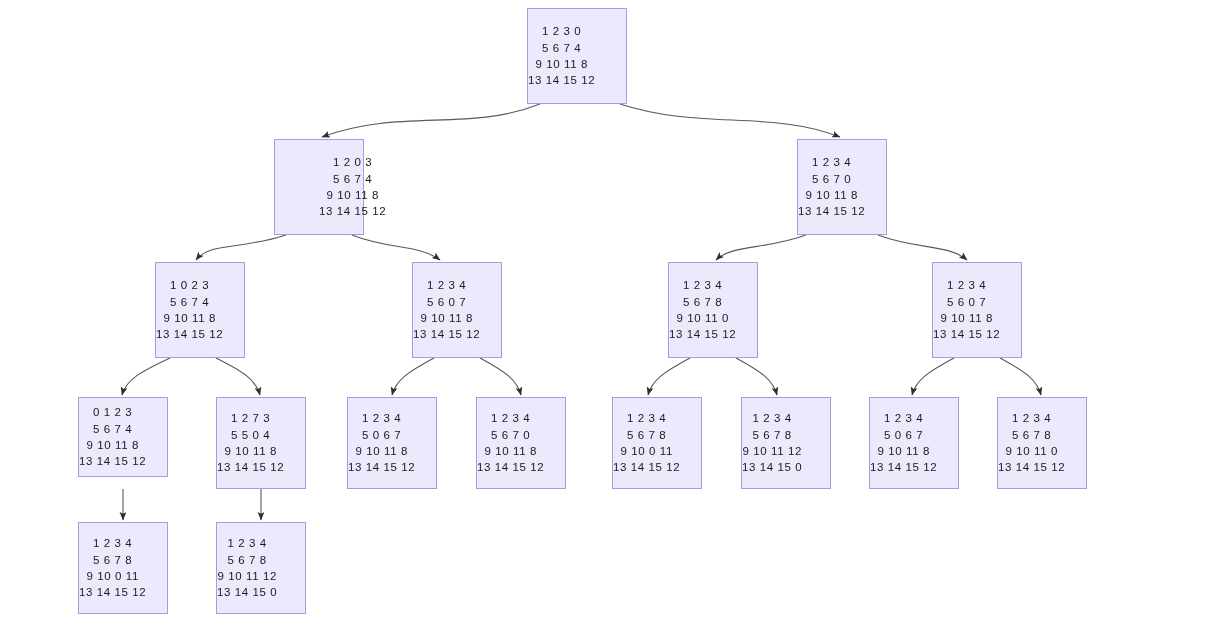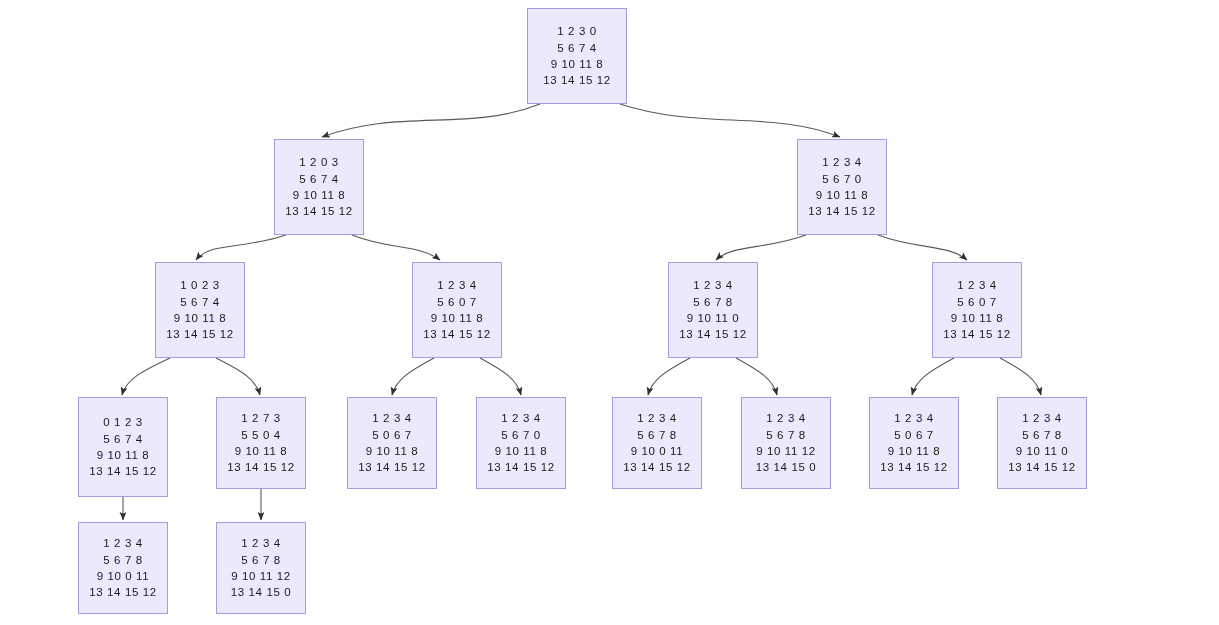--- a/index.html
+++ b/index.html
@@ -29,21 +29,21 @@
     height: 625px;
     pointer-events: none;
   }
   .node {
     position: absolute;
     box-sizing: border-box;
     background: #ebeafc;
     border: 1.3px solid #a99ae0;
     display: flex;
     flex-direction: column;
-    align-items: center;
+    align-items: flex-start;
     justify-content: center;
   }
   
   .node::before,
   .node::after {
     content: "";
     position: absolute;
     top: -1.3px;
     bottom: -1.3px;
     width: 6px;
@@ -101,21 +101,21 @@
 
   <div id="nodes-group">
       <div class="node" style="left: 527px; top: 8px; width: 100px; height: 96px;">
         <div class="node-rows">
           <div class="node-row">1 2 3 0</div>
           <div class="node-row">5 6 7 4</div>
           <div class="node-row">9 10 11 8</div>
           <div class="node-row">13 14 15 12</div>
         </div>
       </div>
-      <div class="node" style="left: 274px; top: 139px; width: 90px; height: 96px;">
+      <div class="node" style="left: 274px; top: 139px; width: 90px; height: 96px; padding-left: 44px;">
         <div class="node-rows">
           <div class="node-row">1 2 0 3</div>
           <div class="node-row">5 6 7 4</div>
           <div class="node-row">9 10 11 8</div>
           <div class="node-row">13 14 15 12</div>
         </div>
       </div>
       <div class="node" style="left: 797px; top: 139px; width: 90px; height: 96px;">
         <div class="node-rows">
           <div class="node-row">1 2 3 4</div>
@@ -149,21 +149,21 @@
         </div>
       </div>
       <div class="node" style="left: 932px; top: 262px; width: 90px; height: 96px;">
         <div class="node-rows">
           <div class="node-row">1 2 3 4</div>
           <div class="node-row">5 6 0 7</div>
           <div class="node-row">9 10 11 8</div>
           <div class="node-row">13 14 15 12</div>
         </div>
       </div>
-      <div class="node" style="left: 78px; top: 397px; width: 90px; height: 100px;">
+      <div class="node" style="left: 78px; top: 397px; width: 90px; height: 80px;">
         <div class="node-rows">
           <div class="node-row">0 1 2 3</div>
           <div class="node-row">5 6 7 4</div>
           <div class="node-row">9 10 11 8</div>
           <div class="node-row">13 14 15 12</div>
         </div>
       </div>
       <div class="node" style="left: 216px; top: 397px; width: 90px; height: 92px;">
         <div class="node-rows">
           <div class="node-row">1 2 7 3</div>

